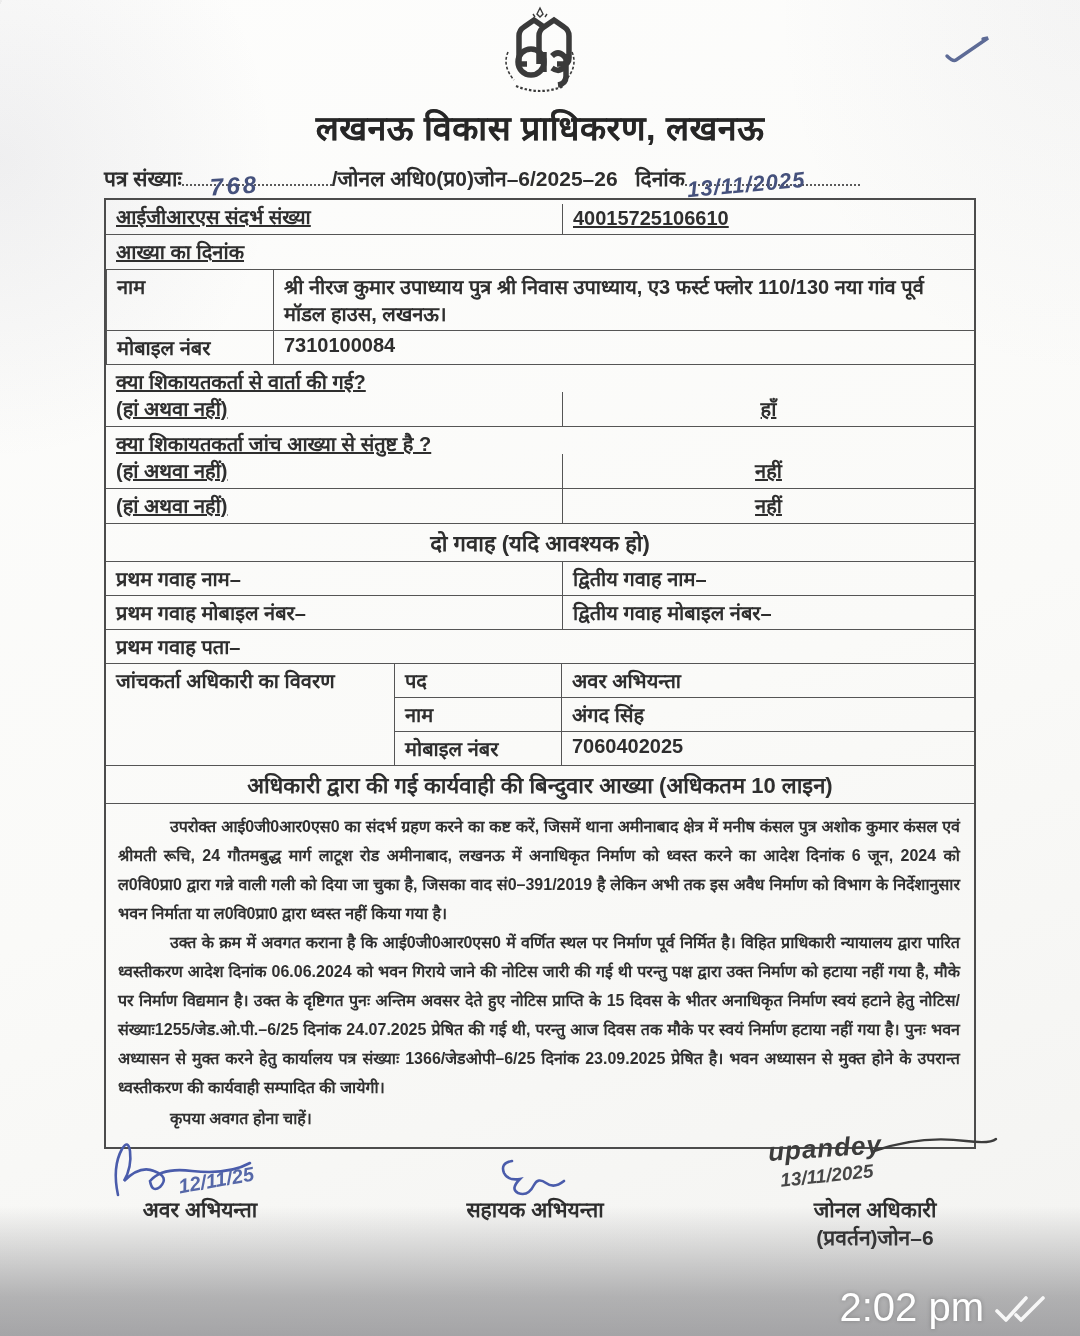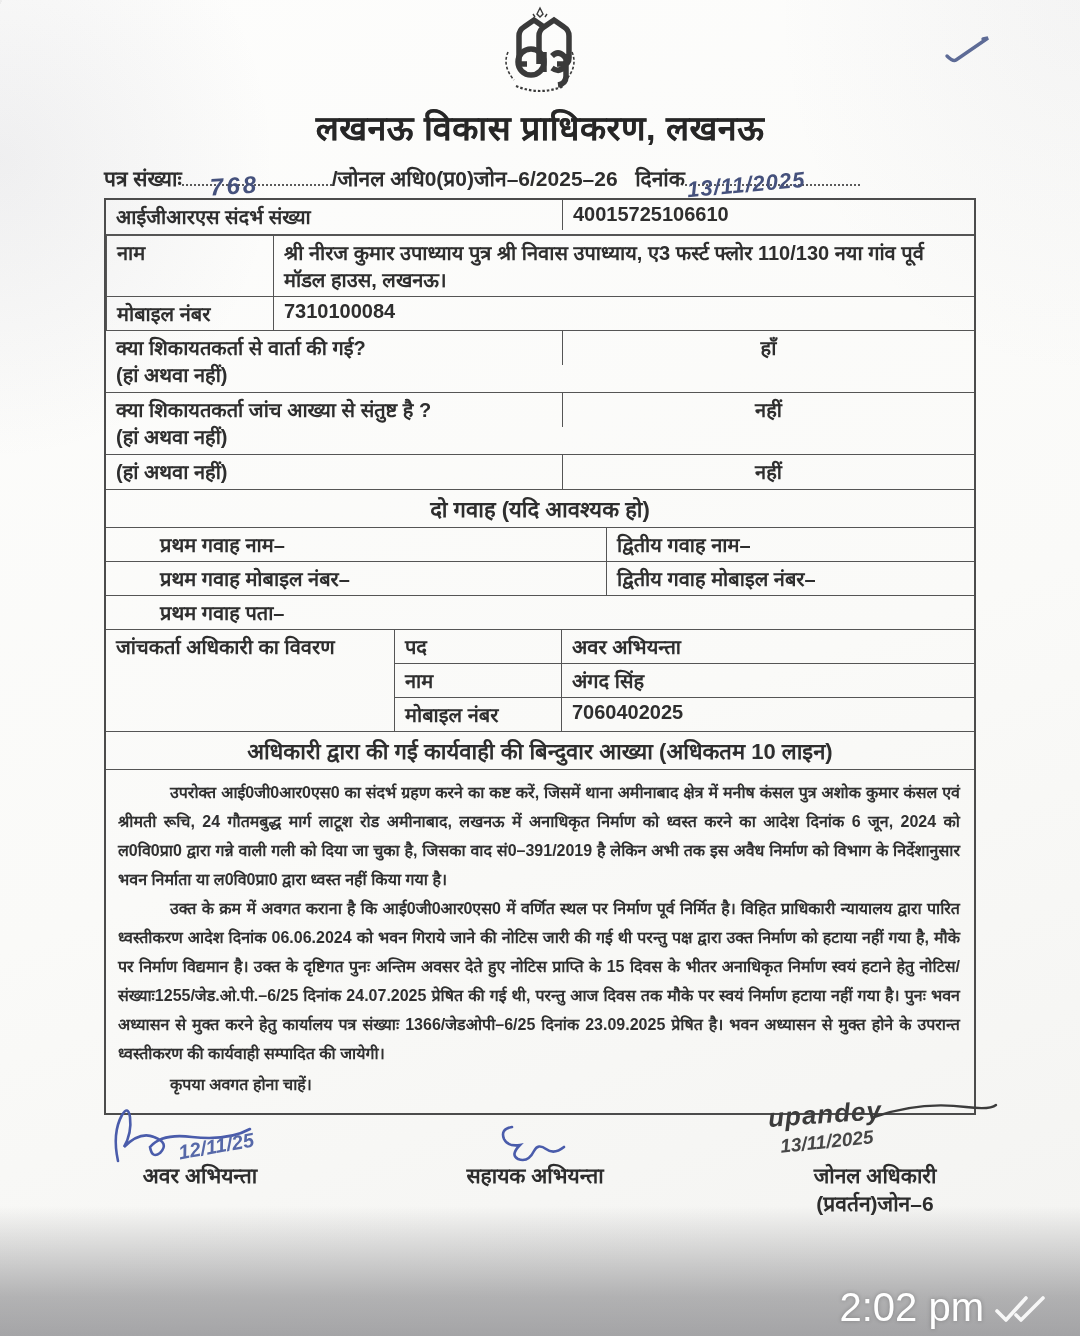--- a/index.html
+++ b/index.html
@@ -39,38 +39,38 @@
   .dot2{ width:175px; }
   .hw{ font-style:italic; color:#45517c; font-weight:600; }
   .hw-768{ position:absolute; left:28px; top:-12px; font-size:24px; transform:rotate(-4deg); letter-spacing:3px; }
   .hw-date-top{ position:absolute; left:2px; top:-12px; font-size:22px; transform:rotate(-5deg); letter-spacing:1px; white-space:nowrap; }
 
   
   .tbl{
     width:872px; margin:4px auto 0 auto; border:2px solid #4c4c4c;
     font-size:20px; font-weight:600; color:#2e2e2e;
   }
-  .row{ display:flex; border-top:1.6px solid #555; align-items:flex-start; }
+  .row{ display:flex; border-top:1.6px solid #555; align-items:flex-end;text-decoration:underline; }
   .row:first-child{ border-top:none; }
   .c{ padding:3px 10px 4px 10px; }
   .cl{ width:456px; }
   .cv{ flex:1; border-left:1.6px solid #555; }
   .q-ans{ text-align:center; font-weight:700; }
   .note{ font-weight:600; }
   
   .blk{ display:flex; border-top:1.6px solid #555; }
   .blk-label{ width:288px; padding:3px 10px; }
   .blk-right{ flex:1; border-left:1.6px solid #555; display:flex; flex-direction:column; }
   .blk-row{ display:flex; border-top:1.6px solid #555; flex:1; }
   .blk-row:first-child{ border-top:none; }
   .blk-field{ width:166px; padding:3px 10px; }
   .blk-val{ flex:1; border-left:1.6px solid #555; padding:3px 10px; }
   .sec-head{ text-align:center; font-weight:700; padding:3px 0 4px 0; border-top:1.6px solid #555; font-size:22px; }
   .wrow{ display:flex; border-top:1.6px solid #555; }
-  .wl{ width:456px; padding:3px 10px;margin-left:44px; }
+  .wl{ width:456px; padding:3px 10px; }
   .wr{ flex:1; border-left:1.6px solid #555; padding:3px 10px; }
 
   
   .bodybox{ border-top:1.6px solid #555; padding:8px 14px 14px 12px; font-weight:600; }
   .bodybox p{
     font-size:16px; line-height:29px; text-align:justify; color:#303030;
     text-indent:52px;
   }
   .closing{ text-indent:52px; margin-top:2px; }
 
@@ -134,20 +134,21 @@
     </div>
 
     <div class="tbl">
 
       <div class="row">
         <div class="c cl">आईजीआरएस संदर्भ संख्या</div>
         <div class="c cv">40015725106610</div>
       </div>
 
       <div class="row">
+        <div class="c cl">आख्या का दिनांक</div>
       </div>
 
       <div class="blk">
         <div class="blk-right">
           <div class="blk-row">
             <div class="blk-field">नाम</div>
             <div class="blk-val">श्री नीरज कुमार उपाध्याय पुत्र श्री निवास उपाध्याय, ए3 फर्स्ट फ्लोर 110/130 नया गांव पूर्व मॉडल हाउस, लखनऊ।</div>
           </div>
           <div class="blk-row">
             <div class="blk-field">मोबाइल नंबर</div>

